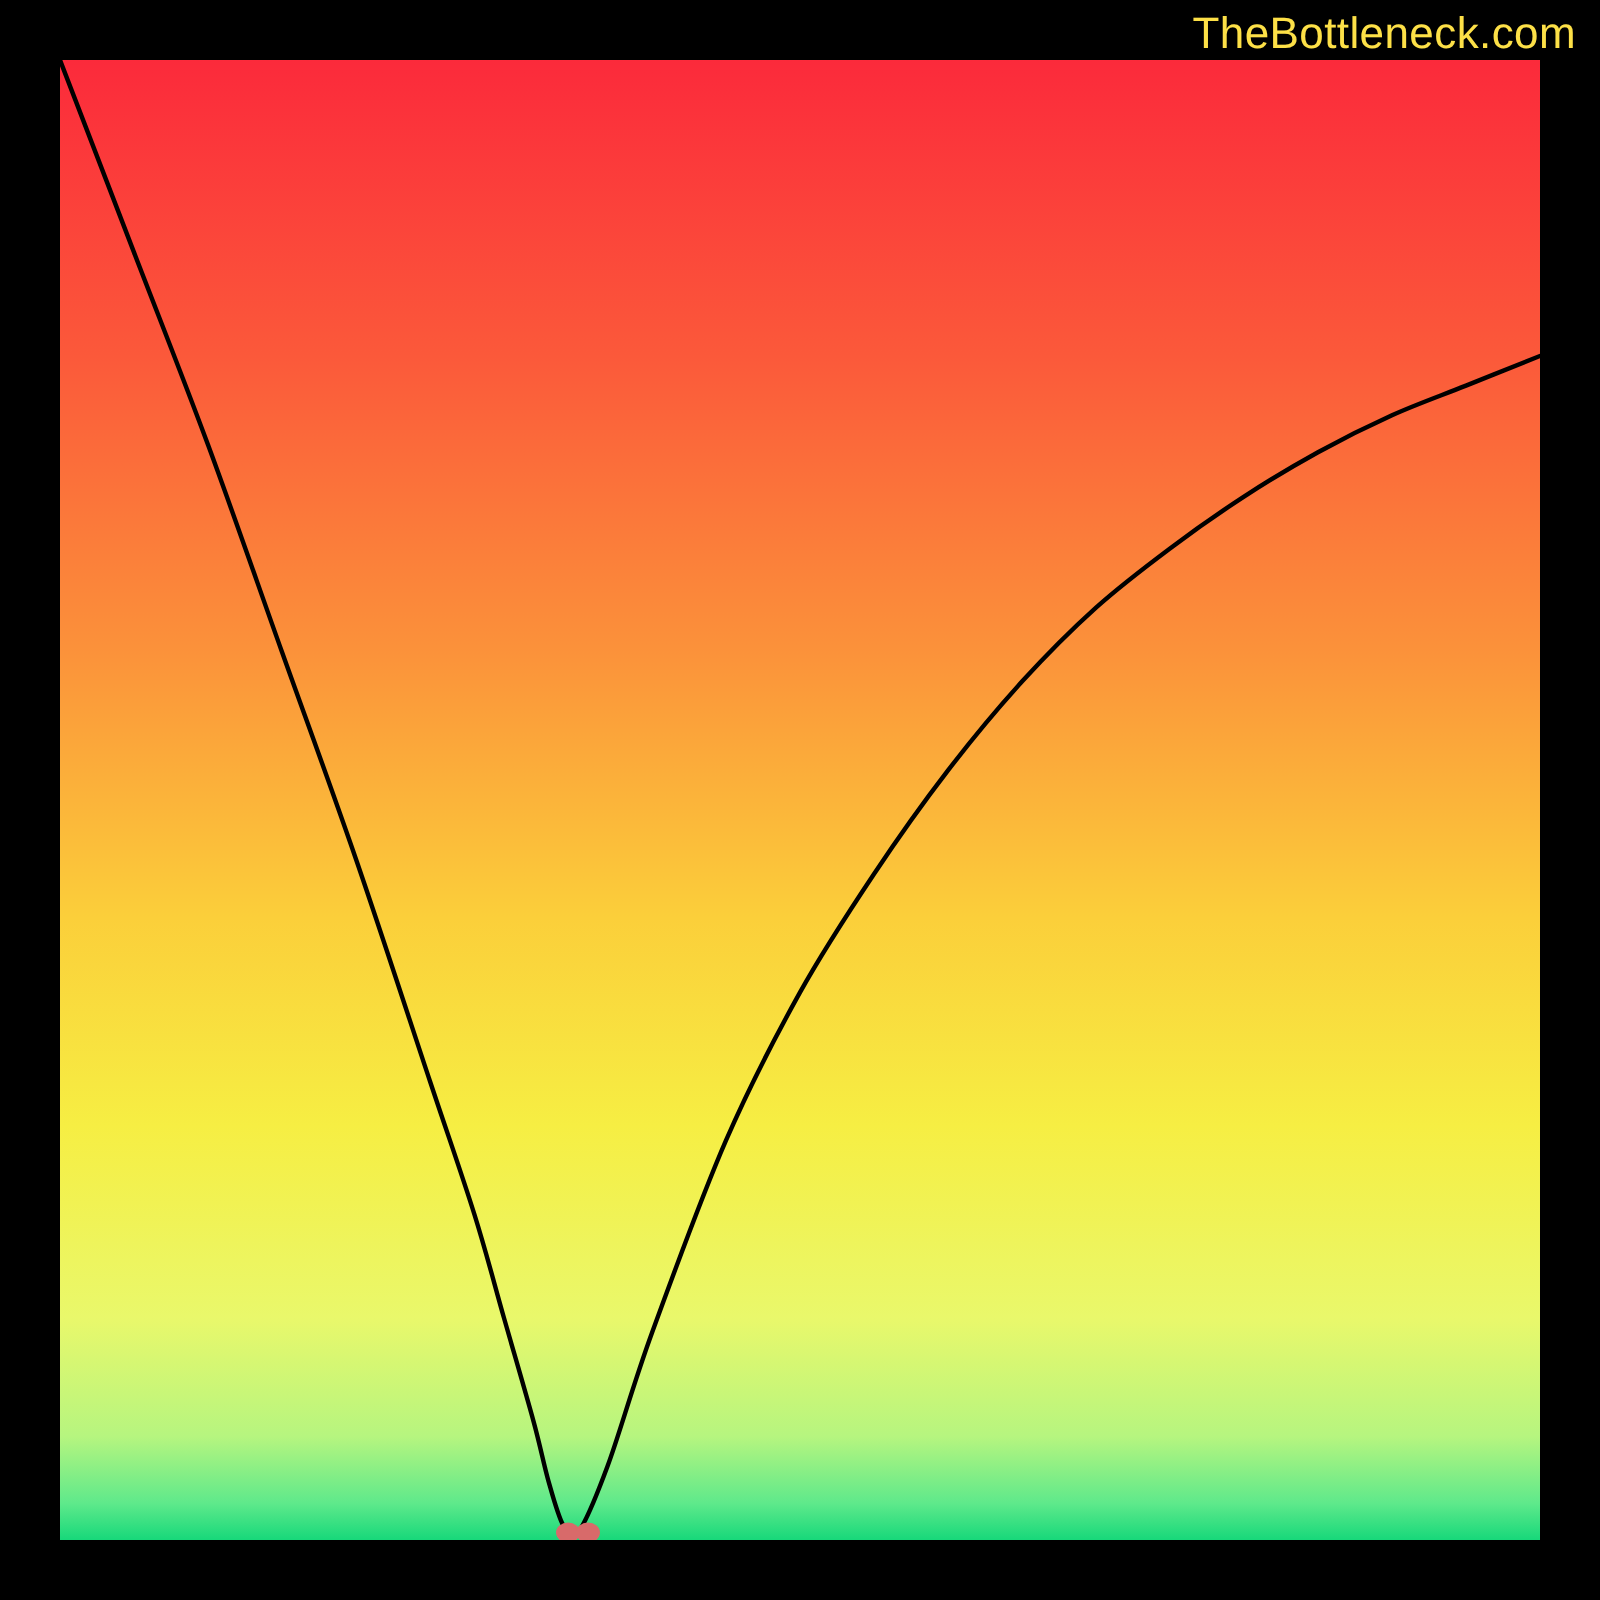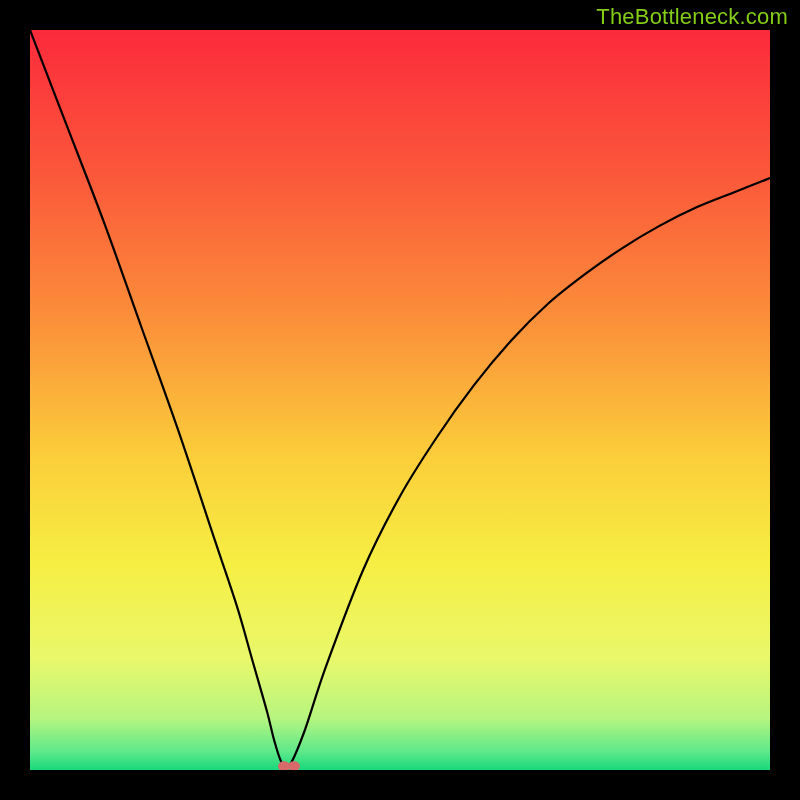--- a/index.html
+++ b/index.html
@@ -16,21 +16,21 @@
     left: 30px;
     top: 30px;
     width: 740px;
     height: 740px;
     box-sizing: border-box;
   }
   .watermark {
     position: absolute;
     top: 4px;
     right: 12px;
-    color: #84cc16;
+    color: #fde047;
     font-size: 22px;
     font-weight: 400;
     letter-spacing: 0.2px;
     user-select: none;
   }
   svg {
     display: block;
     width: 740px;
     height: 740px;
   }

